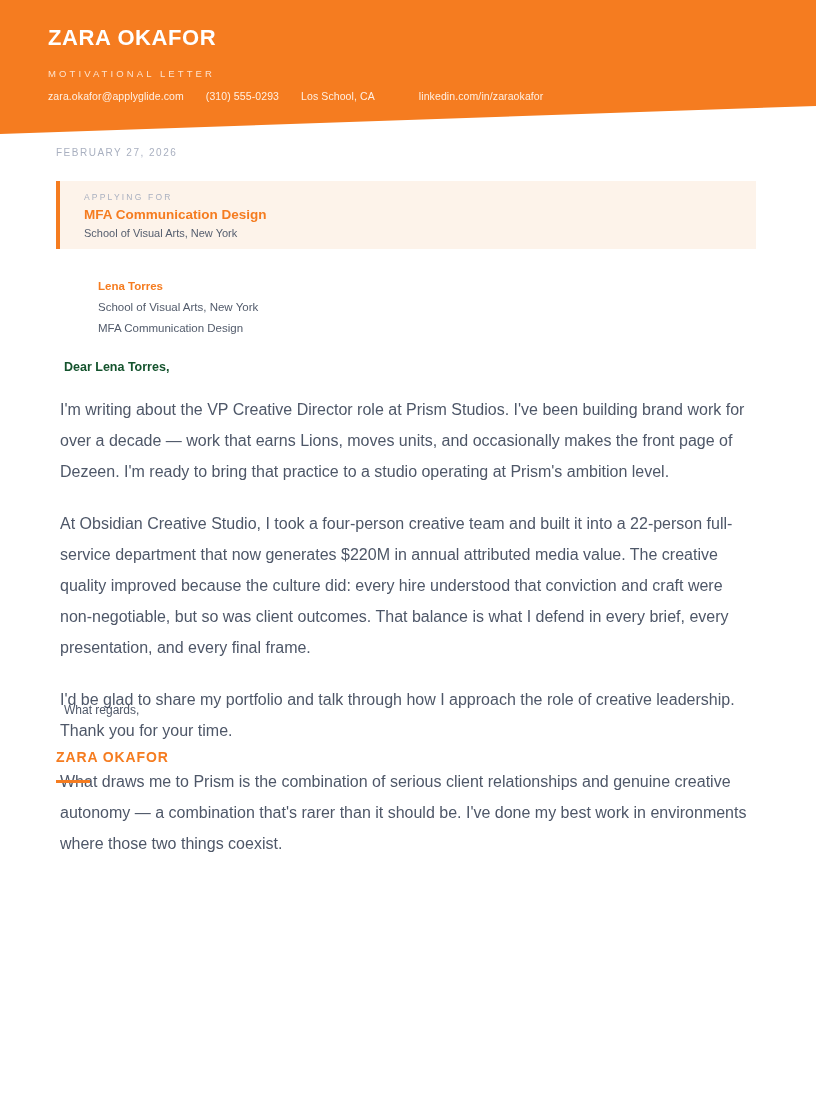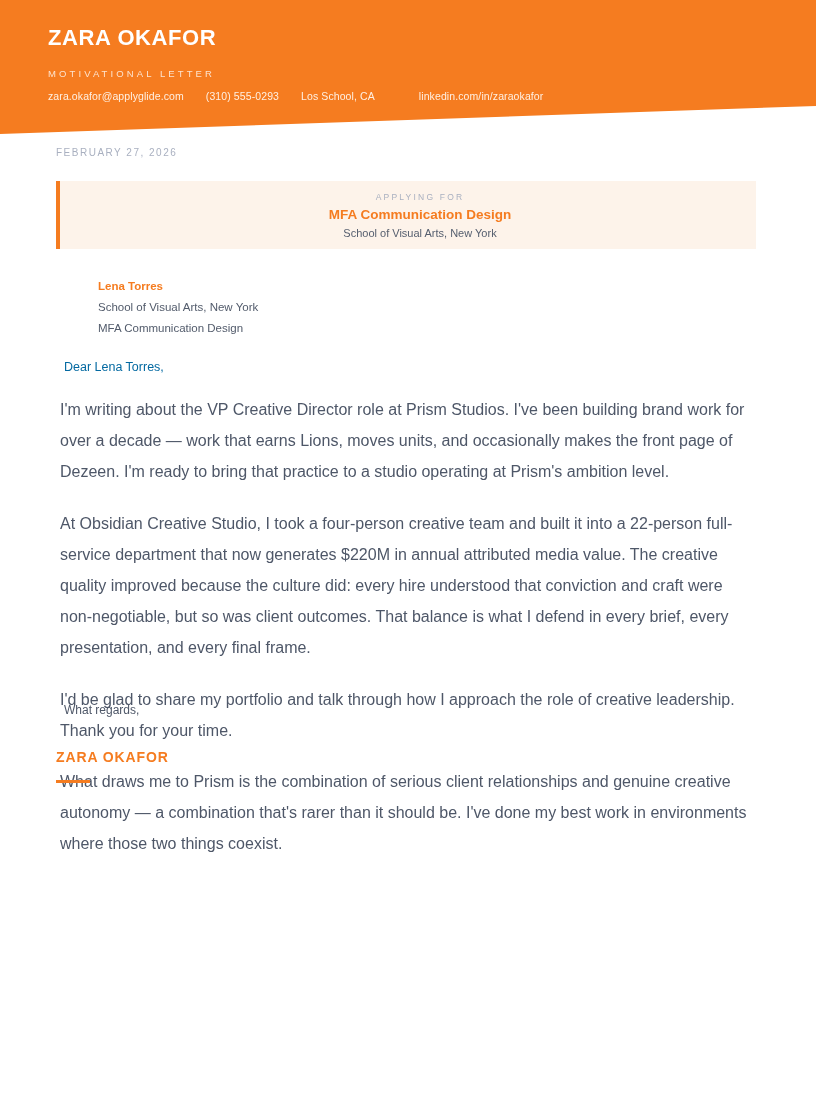--- a/index.html
+++ b/index.html
@@ -98,21 +98,20 @@
   
   .applying-card {
     position: absolute;
     left: 56px;
     top: 45px;
     width: 700px;
     height: 68px;
     background: #FDF3EA;
     border-left: 4px solid #F57C20;
     box-sizing: border-box;
-    text-align: center;
   }
   .applying-card-inner {
     padding: 11px 0 0 24px;
   }
   .applying-label {
     font-size: 8.5px;
     color: #A9B0C0;
     letter-spacing: 2.2px;
     line-height: 1.2;
   }
@@ -148,22 +147,22 @@
     color: #525B6B;
     margin-top: 7px;
     line-height: 1.2;
   }
 
   .salutation {
     position: absolute;
     left: 64px;
     top: 224px;
     font-size: 12.5px;
-    font-weight: normal;
-    color: #0369a1;
+    font-weight: bold;
+    color: #14532d;
     line-height: 1.2;
   }
 
   .letter-body {
     position: absolute;
     left: 60px;
     top: 258px;
     width: 690px;
   }
   .letter-body p {

